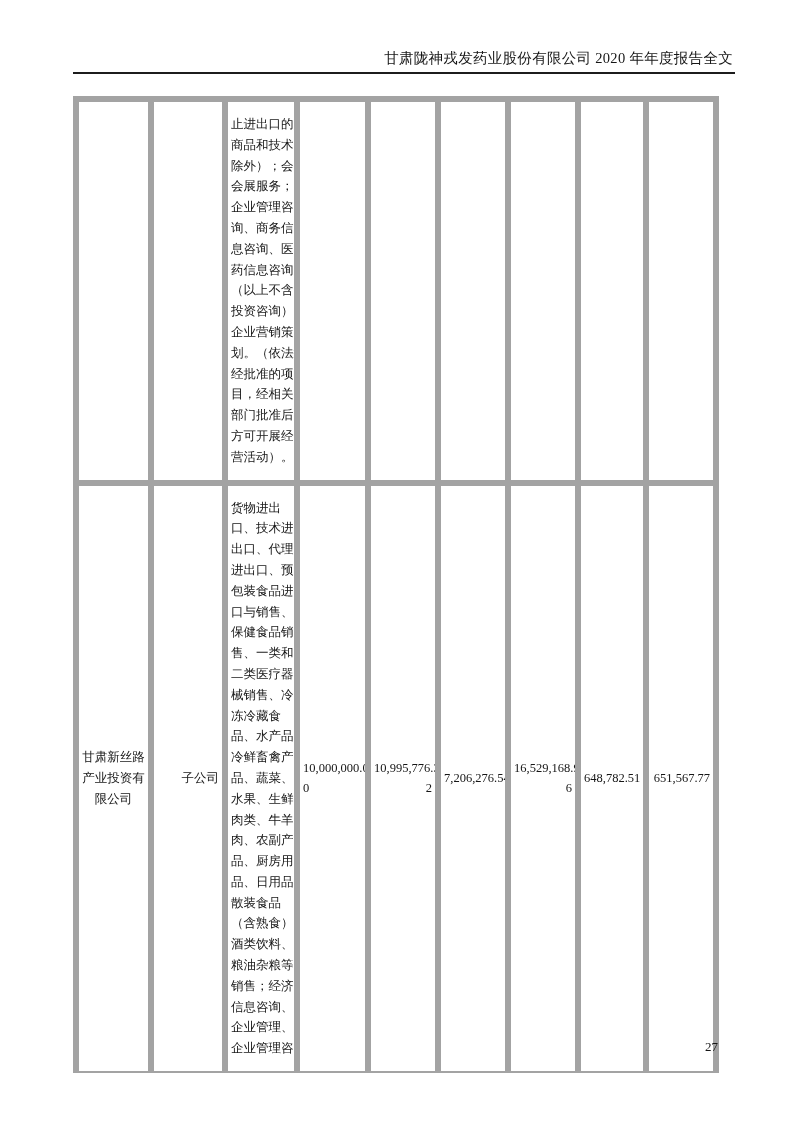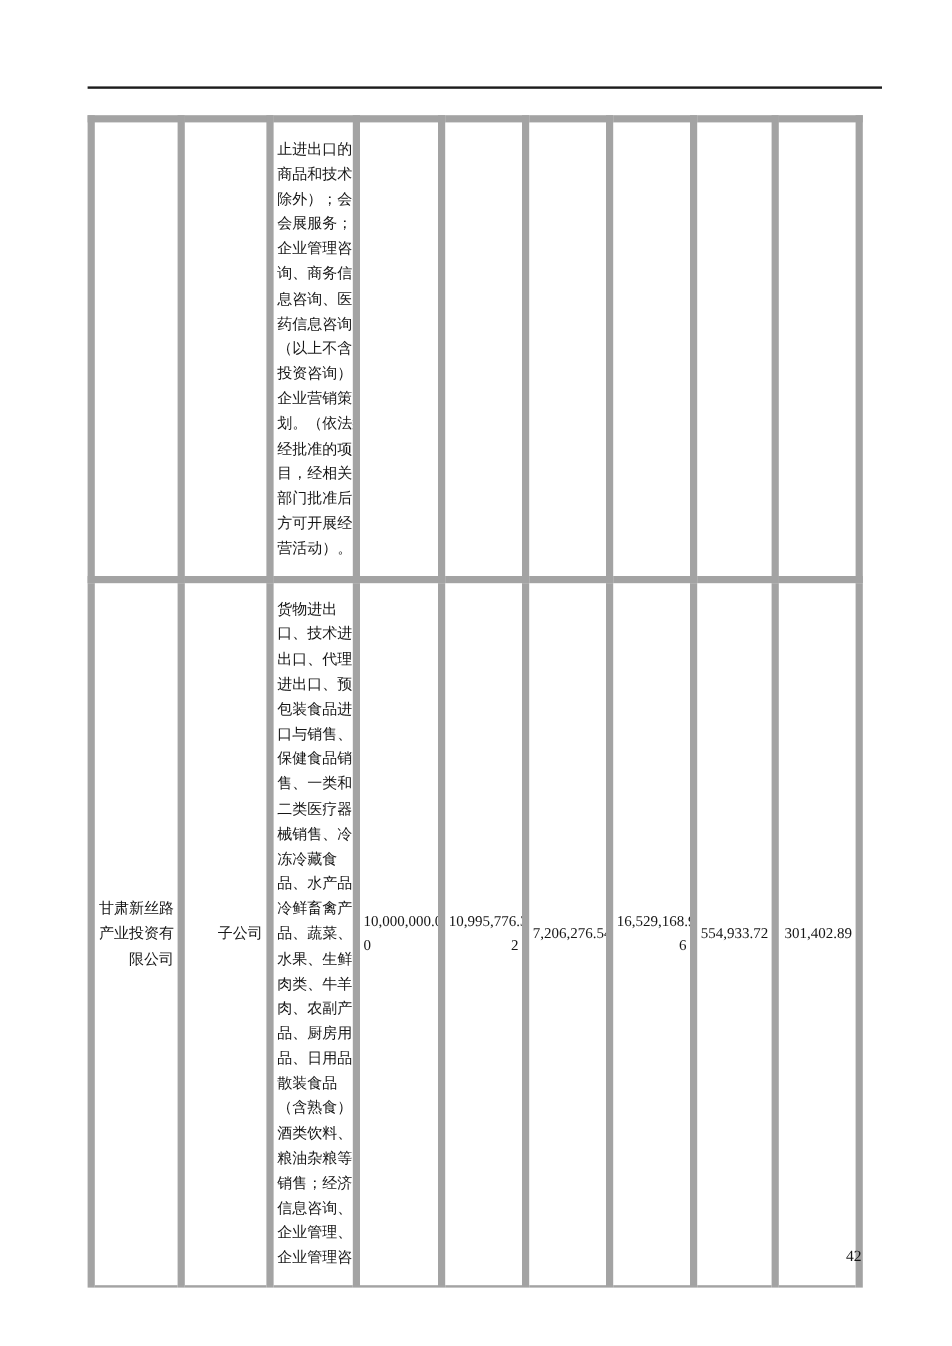--- a/index.html
+++ b/index.html
@@ -51,21 +51,21 @@
   tr.row-2 { height: 565px; }
   tr.row-2 td { border-bottom-width: 2px; }
   td.scope {
     vertical-align: top;
     white-space: pre;
     padding-top: 1px;
     text-align: left;
   }
   td.company {
     white-space: pre;
-    text-align: right;
+    text-align: center;
     padding-left: 5px;
   }
   td.ctype {
     text-align: right;
     padding-left: 5px;
   }
   td.num {
     text-align: right;
     white-space: pre;
     font-size: 11.5px;
@@ -78,20 +78,21 @@
     top: 1039px; left: 73px; width: 645px;
     text-align: right;
     font-size: 13px;
   }
 </style>
 </head>
 <body>
 
 <div class="page">
 
+  <div class="header-title">甘肃陇神戎发药业股份有限公司 2020 年年度报告全文</div>
   <div class="header-rule"></div>
 
   <table class="report">
     <colgroup>
       <col style="width:75px">
       <col style="width:74px">
       <col style="width:72px">
       <col style="width:71px">
       <col style="width:70px">
       <col style="width:70px">
@@ -159,21 +160,21 @@
 信息咨询、
 企业管理、
 企业管理咨</td>
         <td class="num num-left">10,000,000.0
 0</td>
         <td class="num">10,995,776.3
 2</td>
         <td class="num">7,206,276.54</td>
         <td class="num">16,529,168.9
 6</td>
-        <td class="num">554,933.72</td>
-        <td class="num">301,402.89</td>
+        <td class="num">648,782.51</td>
+        <td class="num">651,567.77</td>
       </tr>
     </tbody>
   </table>
 
-  <div class="page-number">42</div>
+  <div class="page-number">27</div>
 
 </div>
 
 </body></html>

